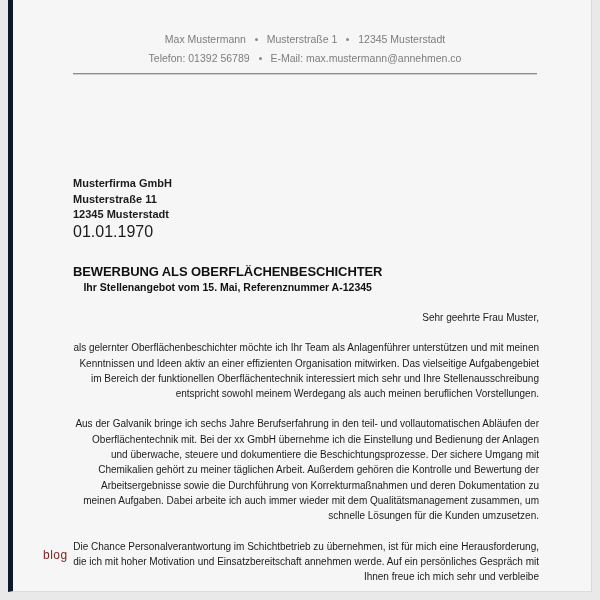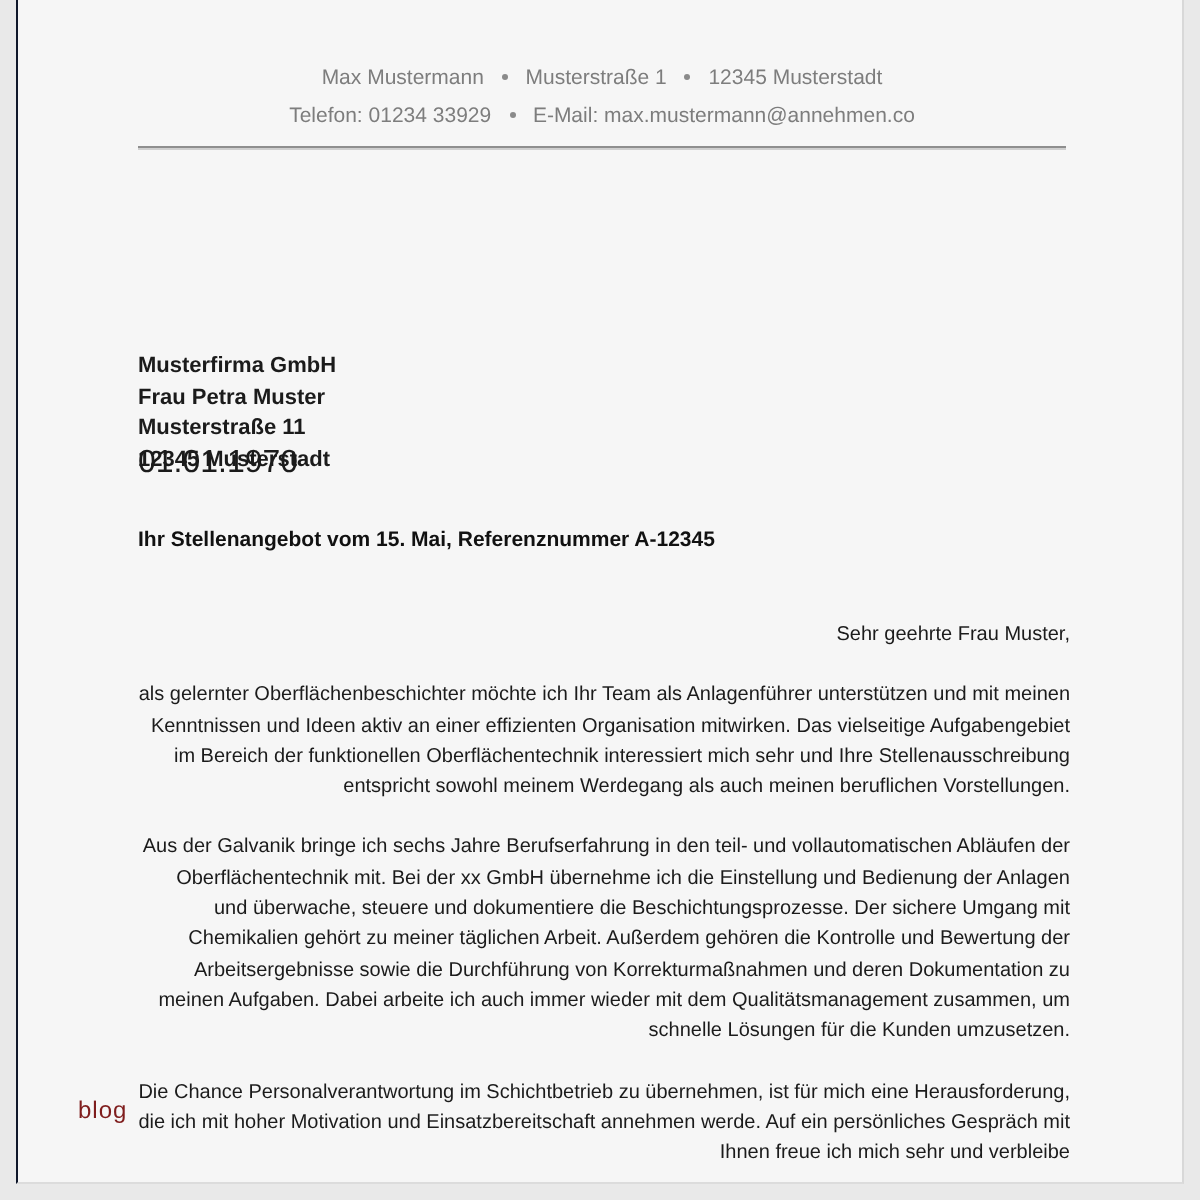--- a/index.html
+++ b/index.html
@@ -15,21 +15,21 @@
   }
 
   
   #page-sheet {
     position: absolute;
     left: 8px;
     top: 0px;
     width: 584px;
     height: 592px;
     background: #f6f6f6;
-    border-left: 1px solid #0f172a;
+    border-left: 5px solid #0f172a;
     border-right: 1px solid #d8d8d8;
     border-bottom: 1px solid #dcdcdc;
     box-sizing: border-box;
     overflow: hidden;
   }
 
   
   #watermark {
     position: absolute;
     left: 30px;
@@ -138,37 +138,37 @@
 
   <div id="letterhead">
     <div class="head-line">
       <span>Max Mustermann</span>
       <span class="sep"></span>
       <span>Musterstraße 1</span>
       <span class="sep"></span>
       <span>12345 Musterstadt</span>
     </div>
     <div class="head-line">
-      <span>Telefon: 01234 33929</span>
+      <span>Telefon: 01392 56789</span>
       <span class="sep"></span>
       <span>E-Mail: max.mustermann@annehmen.co</span>
     </div>
   </div>
   <div id="head-rule"></div>
 
   <div class="blk" id="recipient">
     <div>Musterfirma GmbH</div>
-    <div>Frau Petra Muster</div>
     <div>Musterstraße 11</div>
     <div>12345 Musterstadt</div>
   </div>
 
   <div id="letter-date">01.01.1970</div>
 
   <div class="blk" id="subject">
+    <div id="subject-title">BEWERBUNG ALS OBERFLÄCHENBESCHICHTER</div>
     <div id="subject-reference">Ihr Stellenangebot vom 15. Mai, Referenznummer A-12345</div>
   </div>
 
   <div id="letter-body">
     <p class="para">Sehr geehrte Frau Muster,</p>
     <p class="para">als gelernter Oberflächenbeschichter möchte ich Ihr Team als Anlagenführer unterstützen und mit meinen Kenntnissen und Ideen aktiv an einer effizienten Organisation mitwirken. Das vielseitige Aufgabengebiet im Bereich der funktionellen Oberflächentechnik interessiert mich sehr und Ihre Stellenausschreibung entspricht sowohl meinem Werdegang als auch meinen beruflichen Vorstellungen.</p>
     <p class="para">Aus der Galvanik bringe ich sechs Jahre Berufserfahrung in den teil- und vollautomatischen Abläufen der Oberflächentechnik mit. Bei der xx GmbH übernehme ich die Einstellung und Bedienung der Anlagen und überwache, steuere und dokumentiere die Beschichtungsprozesse. Der sichere Umgang mit Chemikalien gehört zu meiner täglichen Arbeit. Außerdem gehören die Kontrolle und Bewertung der Arbeitsergebnisse sowie die Durchführung von Korrekturmaßnahmen und deren Dokumentation zu meinen Aufgaben. Dabei arbeite ich auch immer wieder mit dem Qualitätsmanagement zusammen, um schnelle Lösungen für die Kunden umzusetzen.</p>
     <p class="para">Die Chance Personalverantwortung im Schichtbetrieb zu übernehmen, ist für mich eine Herausforderung, die ich mit hoher Motivation und Einsatzbereitschaft annehmen werde. Auf ein persönliches Gespräch mit Ihnen freue ich mich sehr und verbleibe</p>
 
   </div>

